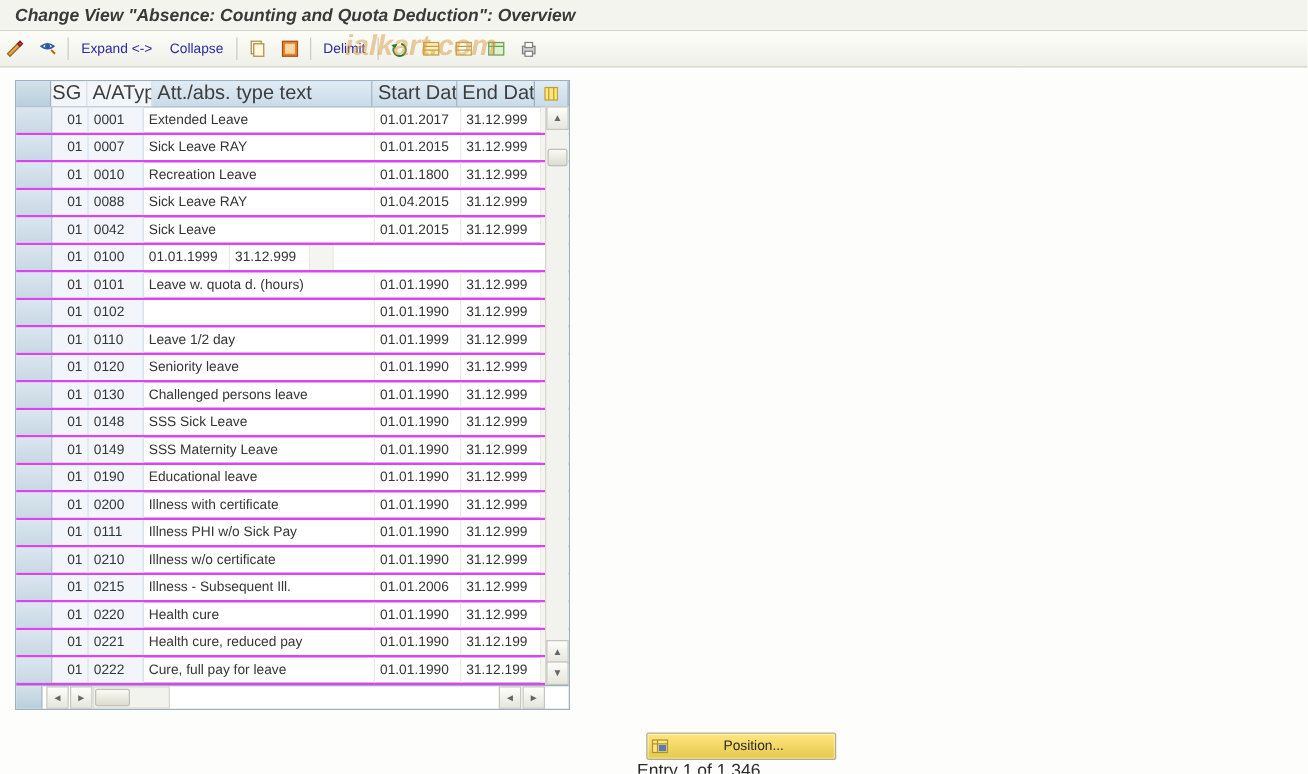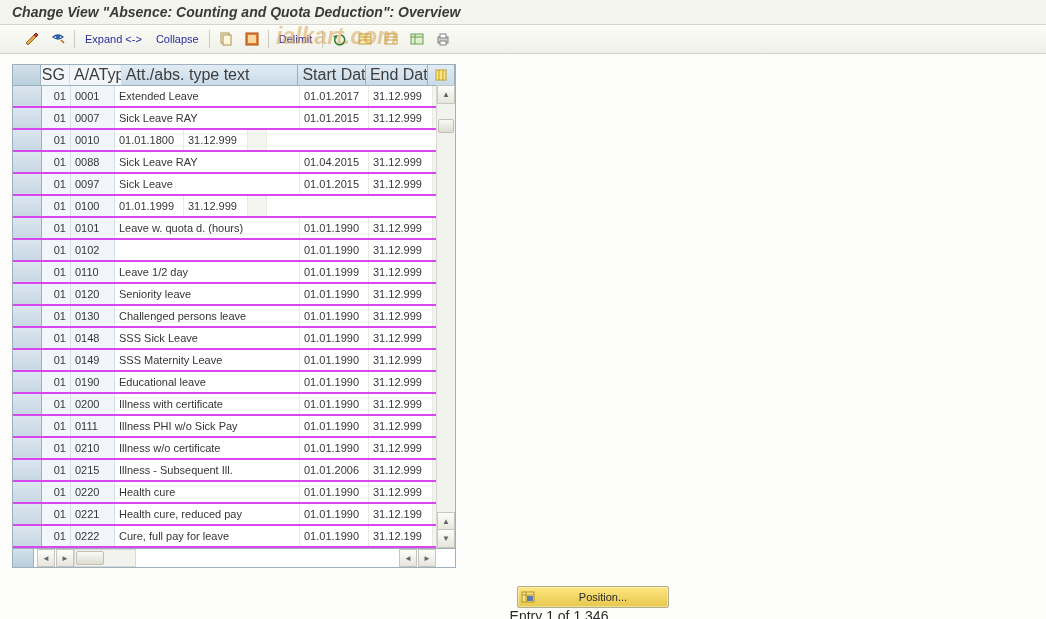--- a/index.html
+++ b/index.html
@@ -12,21 +12,21 @@
     --sap-line:#d0d0c8;
     --sap-text:#353535;
     --sap-link:#2a2aa0;
     --accent-gold:#e6a23c;
     --btn-yellow:#ffe680;
     --btn-yellow2:#e6c84d;
     --watermark:rgba(214,155,70,0.5);
   }
   html,body{margin:0;padding:0;width:1046px;height:619px;font-family:Arial,Helvetica,sans-serif;font-size:11px;color:var(--sap-text);background:#fdfdfb;overflow:hidden;}
   .title-bar{height:24px;line-height:24px;padding:0 12px;font-weight:bold;font-style:italic;font-size:14px;color:#3a3a3a;background:linear-gradient(#f4f4ef,#f4f4ef);border-bottom:1px solid #d6d6d0;}
-  .toolbar{height:28px;display:flex;align-items:center;gap:2px;padding:0 20px;border-bottom:1px solid var(--sap-line);background:linear-gradient(#fdfdf8,#f0f0ea);position:relative;}
+  .toolbar{height:28px;display:flex;align-items:center;gap:2px;padding:0 0;border-bottom:1px solid var(--sap-line);background:linear-gradient(#fdfdf8,#f0f0ea);position:relative;}
   .tbtn{width:22px;height:20px;display:flex;align-items:center;justify-content:center;border:1px solid transparent;border-radius:2px;}
   .tbtn svg{display:block;}
   .ttext{color:var(--sap-link);padding:0 6px;cursor:default;font-size:11px;}
   .tsep{width:1px;height:18px;background:#ccccc4;margin:0 2px;}
   .watermark{position:absolute;left:276px;top:-2px;font-size:23px;font-weight:bold;font-style:italic;color:var(--watermark);pointer-events:none;letter-spacing:0px;}
   .workarea{position:relative;padding:10px 0 0 12px;}
   .table-wrap{position:relative;width:442px;border:1px solid var(--sap-border);background:#fff;}
   .thead{display:flex;height:20px;background:linear-gradient(var(--sap-header),var(--sap-selheader));border-bottom:1px solid var(--sap-border);}
   .th{border-right:1px solid var(--sap-border);padding:0 4px;display:flex;align-items:center;font-size:16px;color:#3d3d3d;overflow:hidden;white-space:nowrap;background:linear-gradient(#e1ecf5,#c9dbe8);}
   .th-sel{width:20px;background:linear-gradient(#d4e1ea,#b8cfdc);}
@@ -168,37 +168,38 @@
           <div class="td c-type">0007</div>
           <div class="td c-text">Sick Leave RAY</div>
           <div class="td c-sd">01.01.2015</div>
           <div class="td c-ed">31.12.999</div>
           <div class="td c-scroll"></div>
         </div>
         <div class="tr">
           <div class="td td-sel"></div>
           <div class="td c-psg">01</div>
           <div class="td c-type">0010</div>
+          <div class="td c-text">Recreation Leave</div>
           <div class="td c-sd">01.01.1800</div>
           <div class="td c-ed">31.12.999</div>
           <div class="td c-scroll"></div>
         </div>
         <div class="tr">
           <div class="td td-sel"></div>
           <div class="td c-psg">01</div>
           <div class="td c-type">0088</div>
           <div class="td c-text">Sick Leave RAY</div>
           <div class="td c-sd">01.04.2015</div>
           <div class="td c-ed">31.12.999</div>
           <div class="td c-scroll"></div>
         </div>
         <div class="tr">
           <div class="td td-sel"></div>
           <div class="td c-psg">01</div>
-          <div class="td c-type">0097</div>
+          <div class="td c-type">0042</div>
           <div class="td c-text">Sick Leave</div>
           <div class="td c-sd">01.01.2015</div>
           <div class="td c-ed">31.12.999</div>
           <div class="td c-scroll"></div>
         </div>
         <div class="tr">
           <div class="td td-sel"></div>
           <div class="td c-psg">01</div>
           <div class="td c-type">0100</div>
           <div class="td c-sd">01.01.1999</div>

